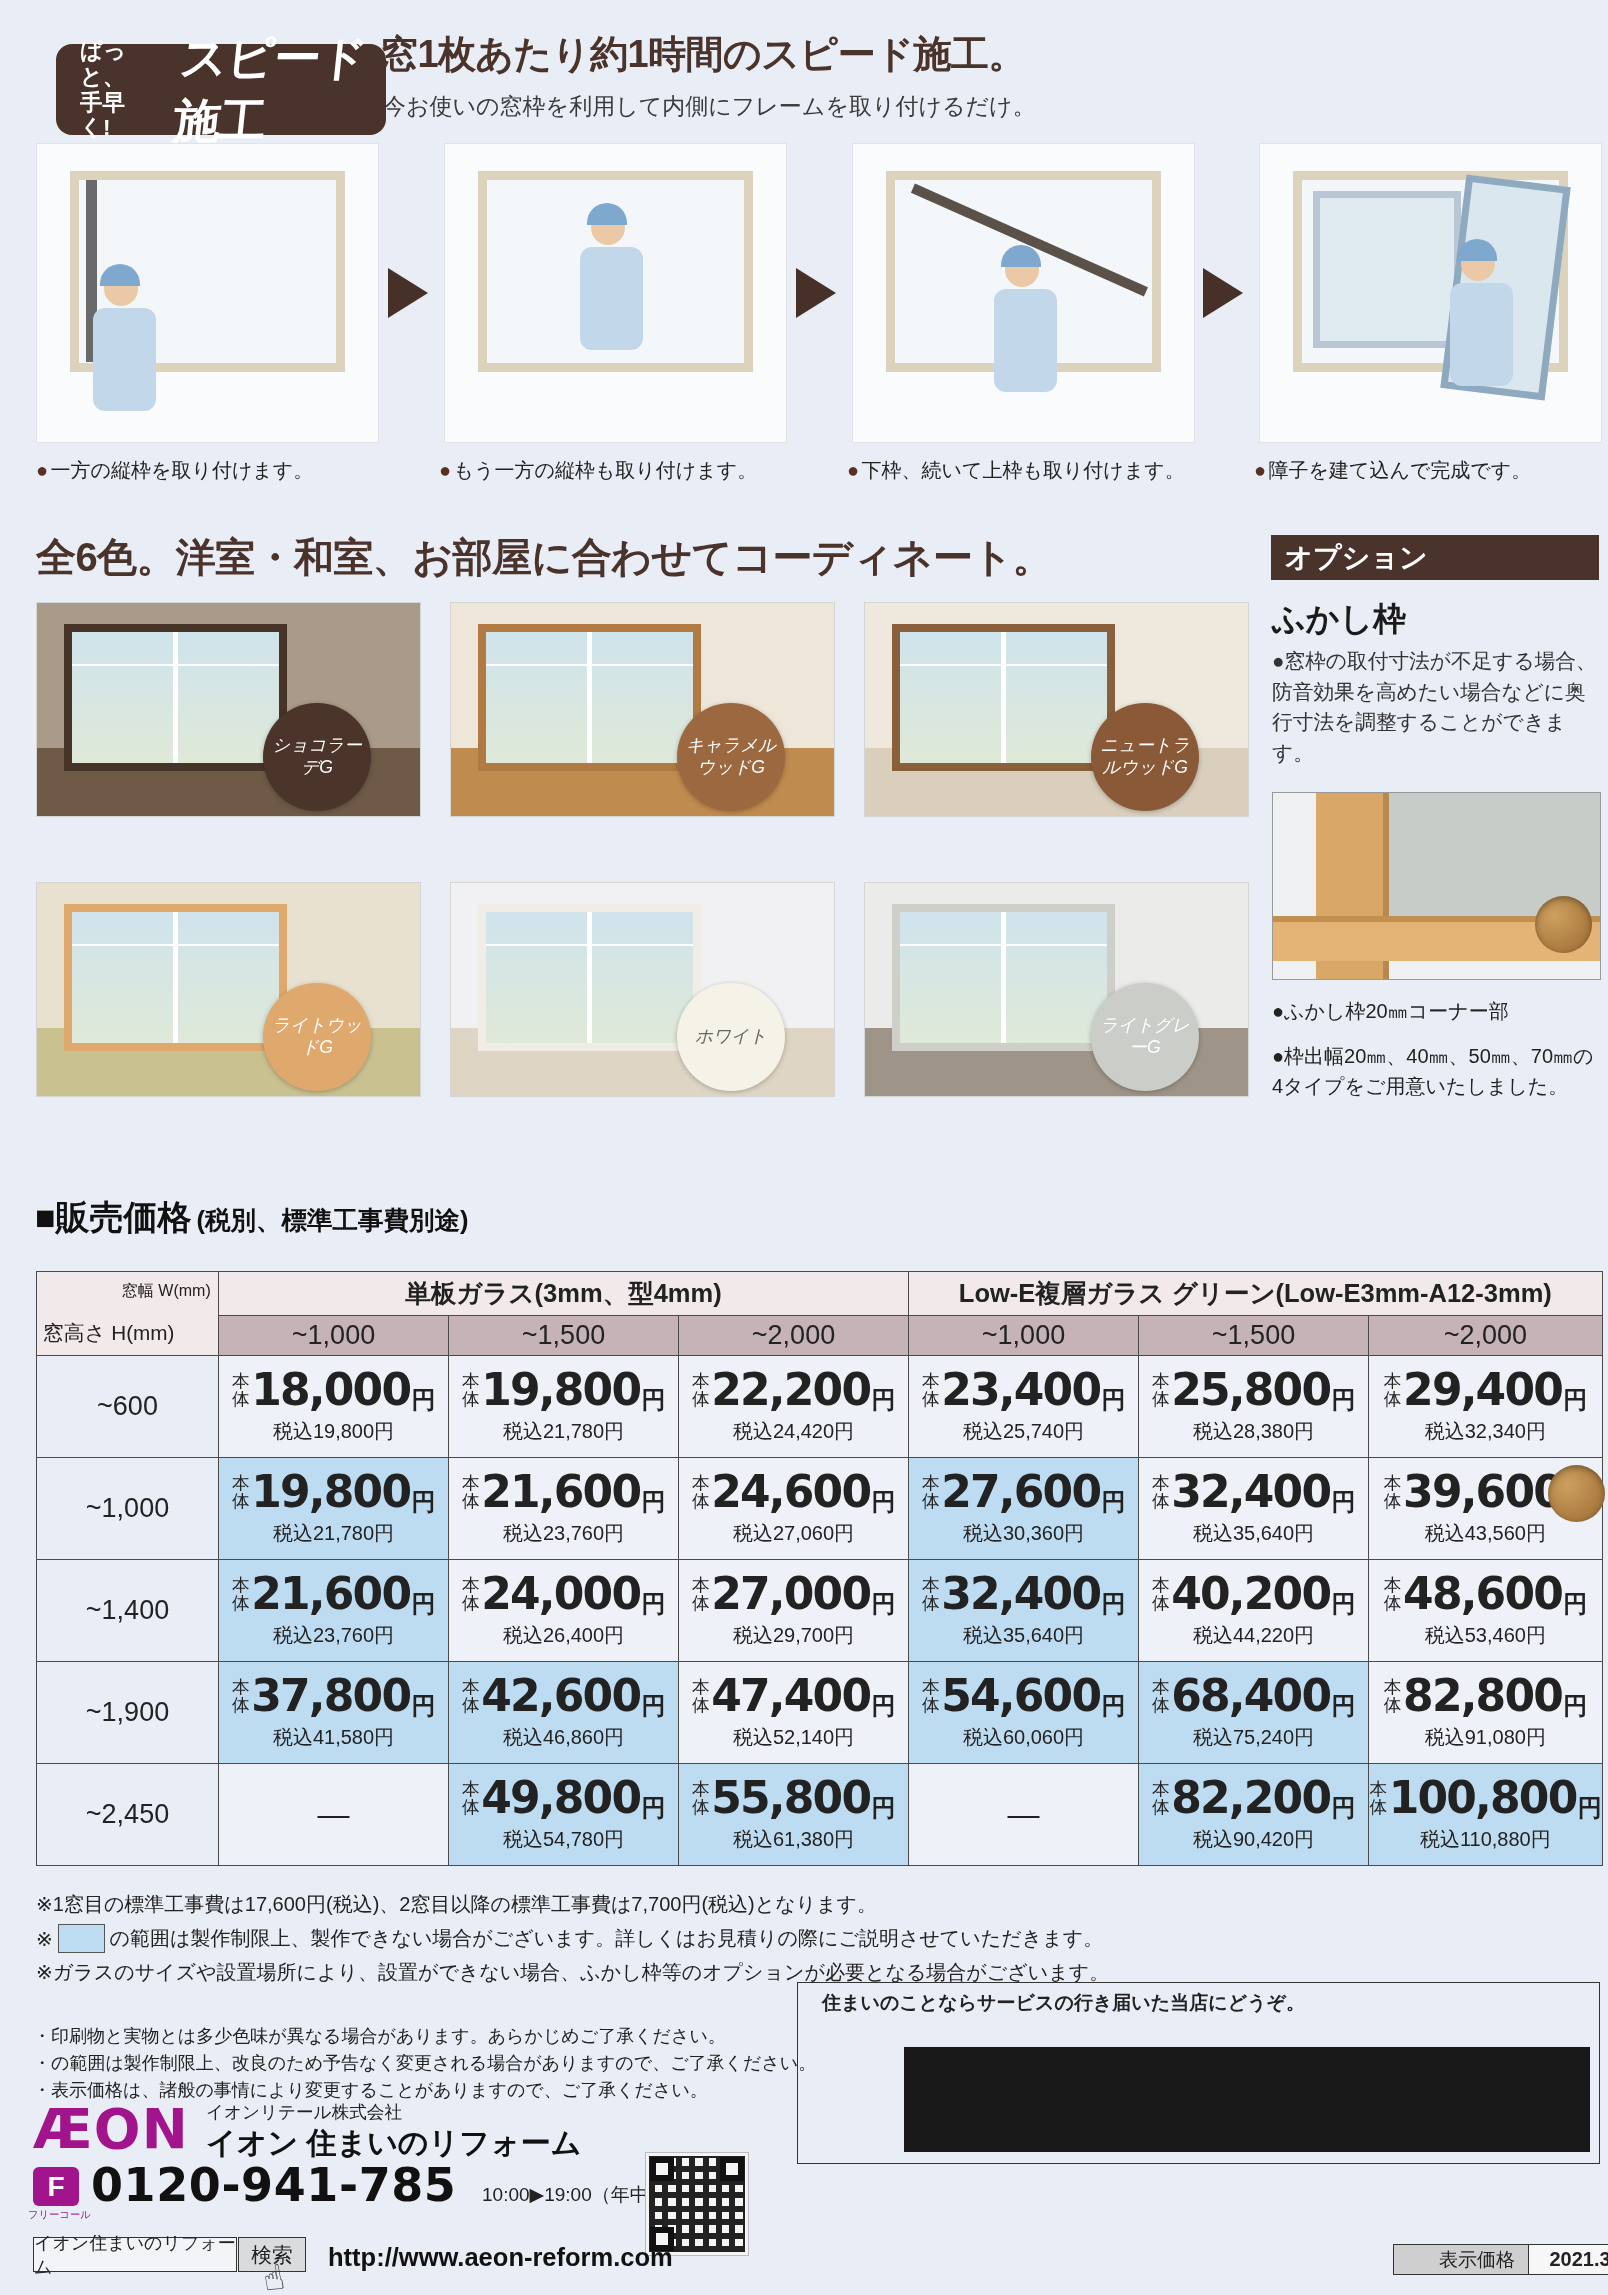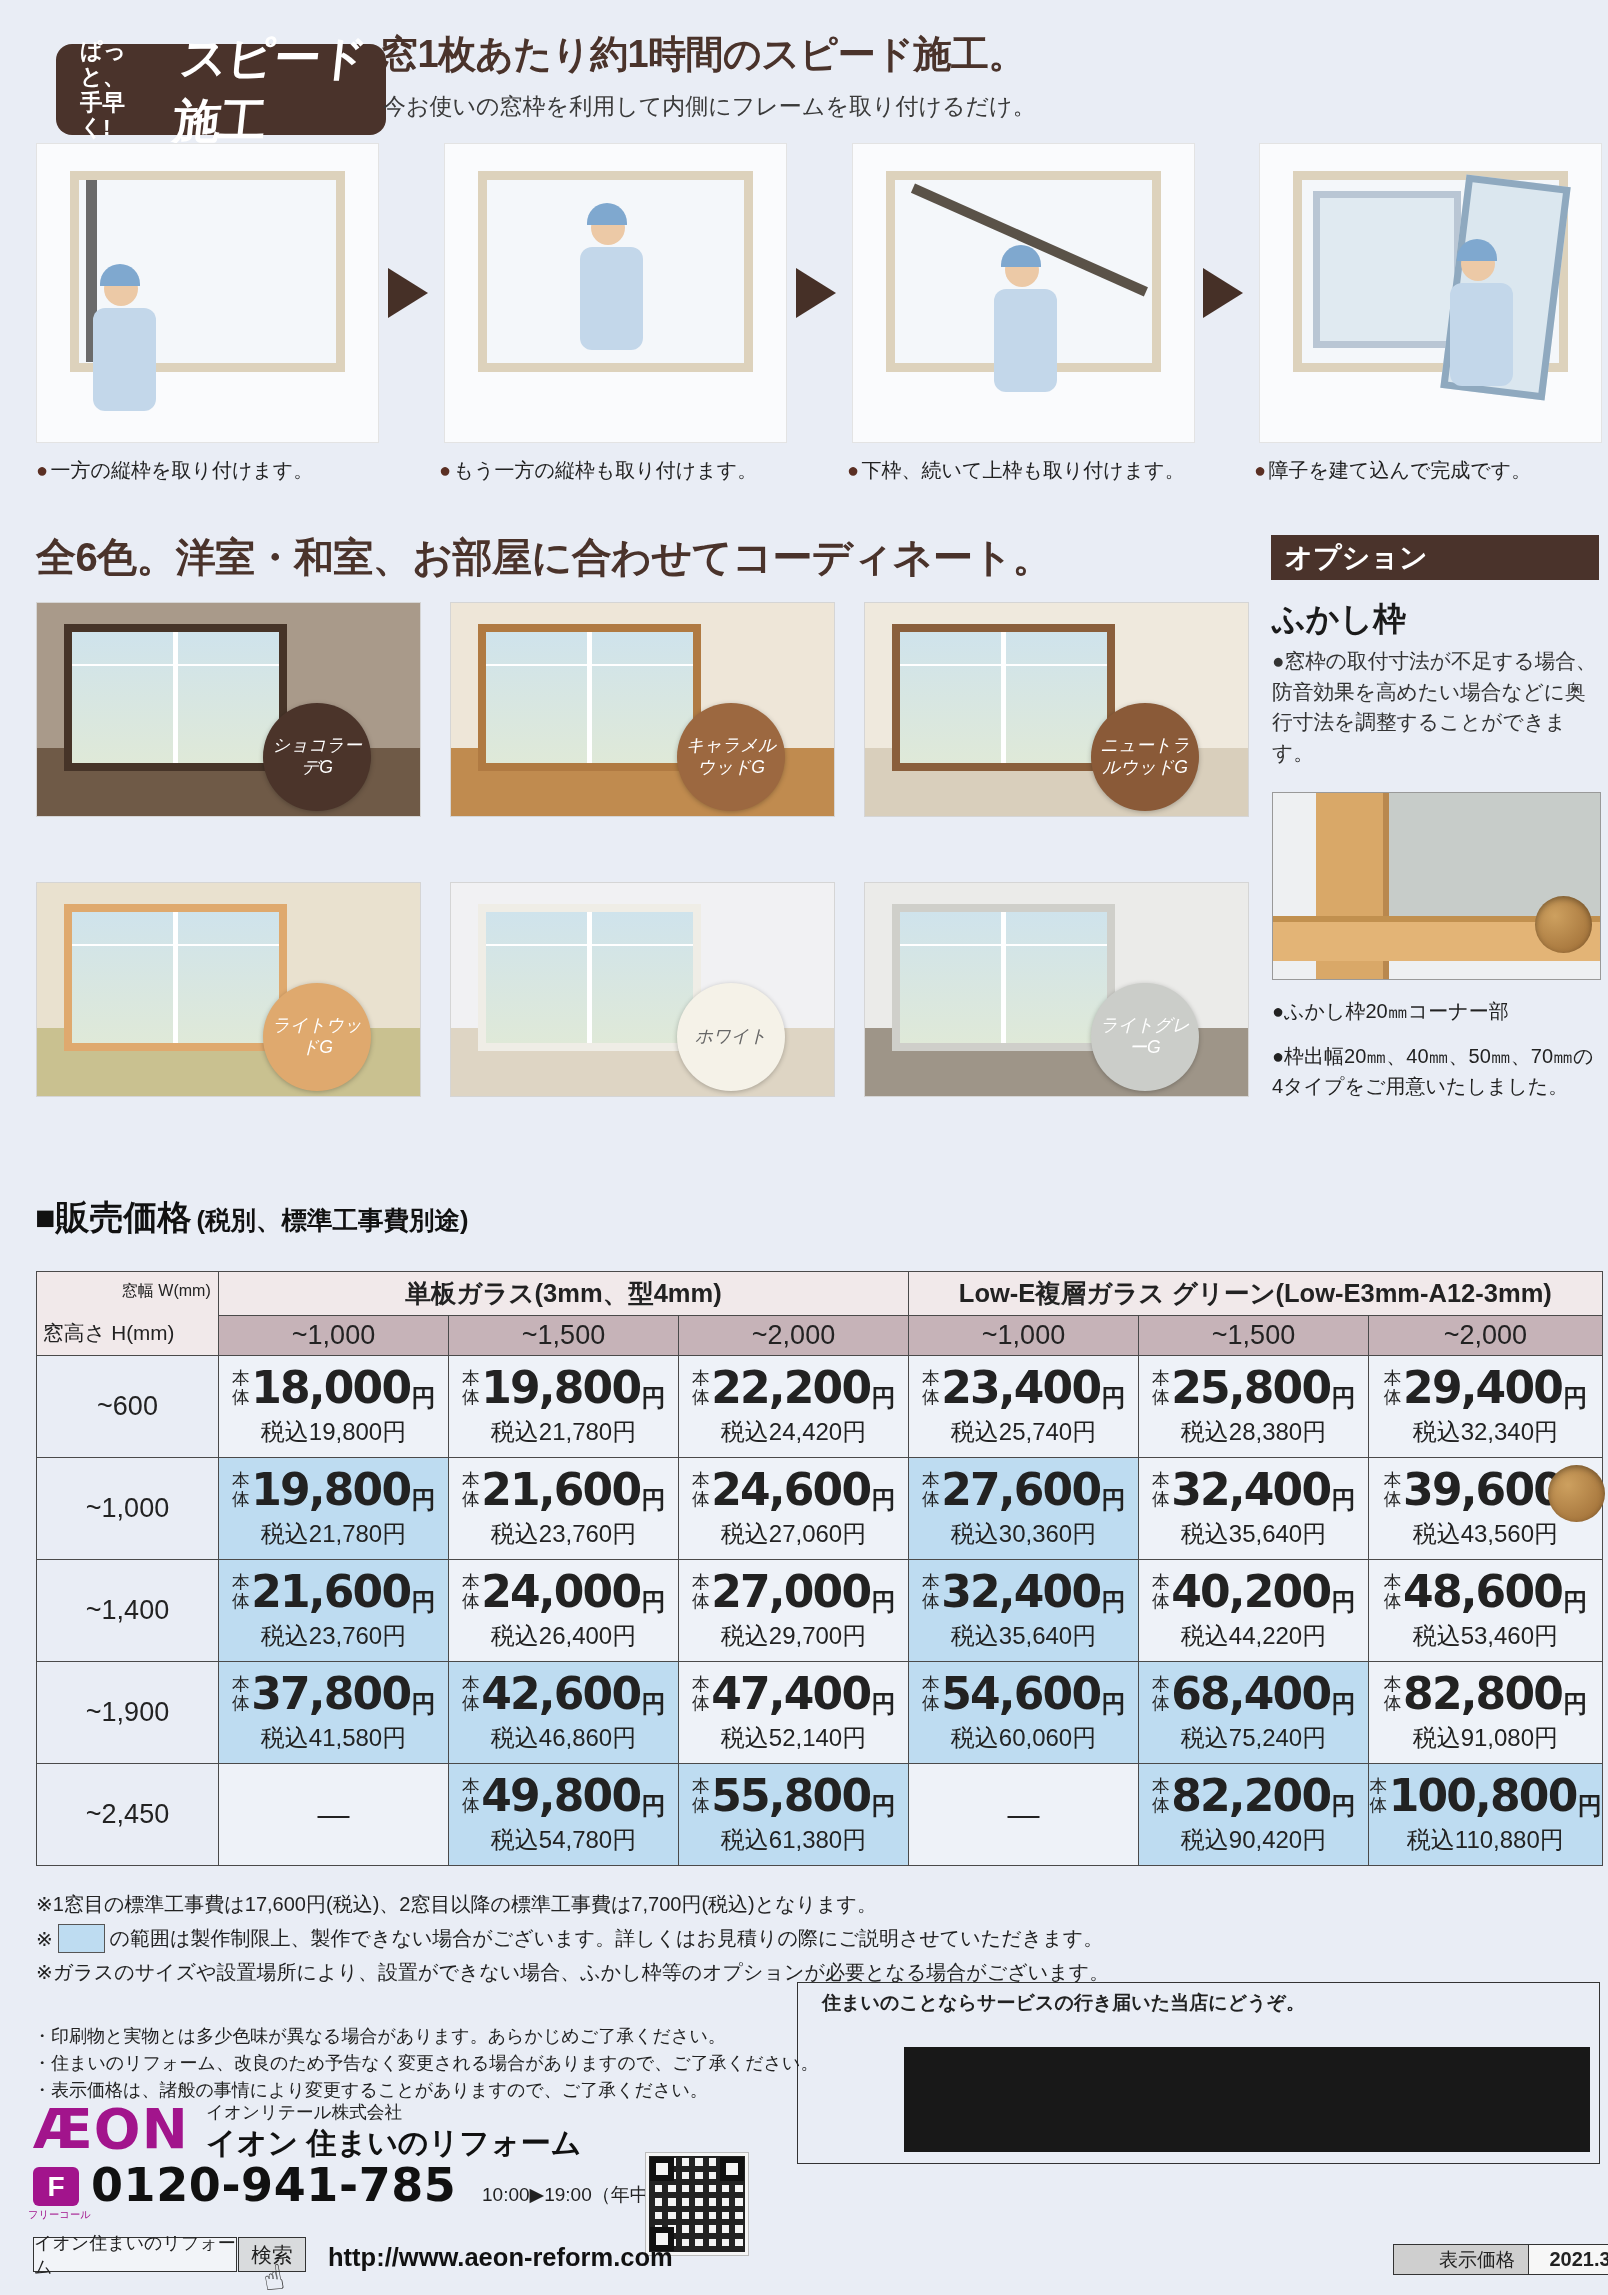--- a/index.html
+++ b/index.html
@@ -73,21 +73,21 @@
   th.corner{background:#e9edf5 linear-gradient(to bottom right,transparent 49.5%,#555 49.5%,#555 50.3%,transparent 50.3%);position:relative;}
   .c-top{position:absolute;top:8.5px;right:7.3px;font-size:16px;font-weight:normal;text-align:center;}
   .c-bottom{position:absolute;bottom:8.5px;left:6px;font-size:20.7px;font-weight:normal;}
   th.rlabel{background:#e9edf5;font-size:27px;font-weight:normal;}
   td.pc{height:101px;background:#eef2f8;vertical-align:middle;text-align:center;}
   td.pc.blue{background:#bedcf1;}
   .pm{display:flex;align-items:center;justify-content:center;line-height:1;}
   .bodyv{display:inline-block;width:1.05em;font-size:17.6px;line-height:1.05;word-break:break-all;text-align:center;margin-right:1.2px;}
   .big{font-size:44px;font-weight:bold;letter-spacing:-1.8px;font-family:"DejaVu Sans","Liberation Sans",sans-serif;}
   .yen{font-size:24px;font-weight:bold;align-self:flex-end;margin-left:1.2px;}
-  .tax{margin-top:6px;font-size:24px;color:#222;}
+  .tax{margin-top:6px;font-size:20px;color:#222;}
   .dash{font-size:32px;}
   .pnotes{position:absolute;left:36px;font-size:20px;color:#222;margin-top:10px;}
   .n1{top:1881px}.n2{top:1914px;display:flex;align-items:center;}.n3{top:1949px}
   .bluebox{display:inline-block;width:45px;height:27px;background:#bedcf1;border:1.2px solid #555;margin:0 4.9px;vertical-align:middle;}
 
   
   .store-box{position:absolute;left:797px;top:1982px;width:803px;height:182px;border:1.8px solid #333;box-sizing:border-box;}
   .store-title{position:absolute;left:24px;top:7.3px;font-size:19px;font-weight:bold;color:#222;}
   .redacted{position:absolute;left:106px;top:64px;width:686px;height:105px;background:#181818;}
   .fnote{position:absolute;left:33px;font-size:18px;color:#222;}
@@ -523,21 +523,21 @@
     <span>の範囲は製作制限上、製作できない場合がございます。詳しくはお見積りの際にご説明させていただきます。</span>
   </div>
   <div class="pnotes n3">※ガラスのサイズや設置場所により、設置ができない場合、ふかし枠等のオプションが必要となる場合がございます。</div>
 
   <div class="store-box">
     <div class="store-title">住まいのことならサービスの行き届いた当店にどうぞ。</div>
     <div class="redacted"></div>
   </div>
 
   <div class="fnote f1">・印刷物と実物とは多少色味が異なる場合があります。あらかじめご了承ください。</div>
-  <div class="fnote f2">・住まいのリフォーム、改良のため予告なく変更される場合がありますので、ご了承ください。</div>
+  <div class="fnote f2">・の範囲は製作制限上、改良のため予告なく変更される場合がありますので、ご了承ください。</div>
   <div class="fnote f3">・表示価格は、諸般の事情により変更することがありますので、ご了承ください。</div>
 
   <div class="aeon-logo">ÆON</div>
   <div class="co-small">イオンリテール株式会社</div>
   <div class="co-large">イオン 住まいのリフォーム</div>
 
   <div class="fc-mark">F</div>
   <div class="fc-label">フリーコール</div>
   <div class="phone">0120-941-785</div>
   <div class="hours">10:00▶19:00（年中無休）</div>

